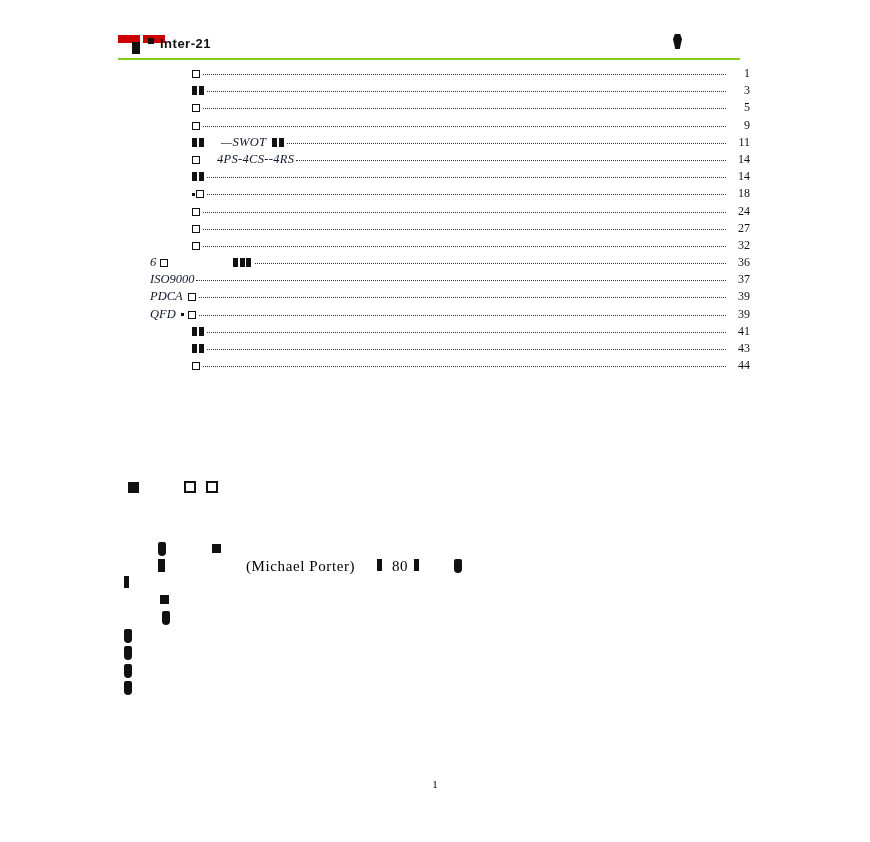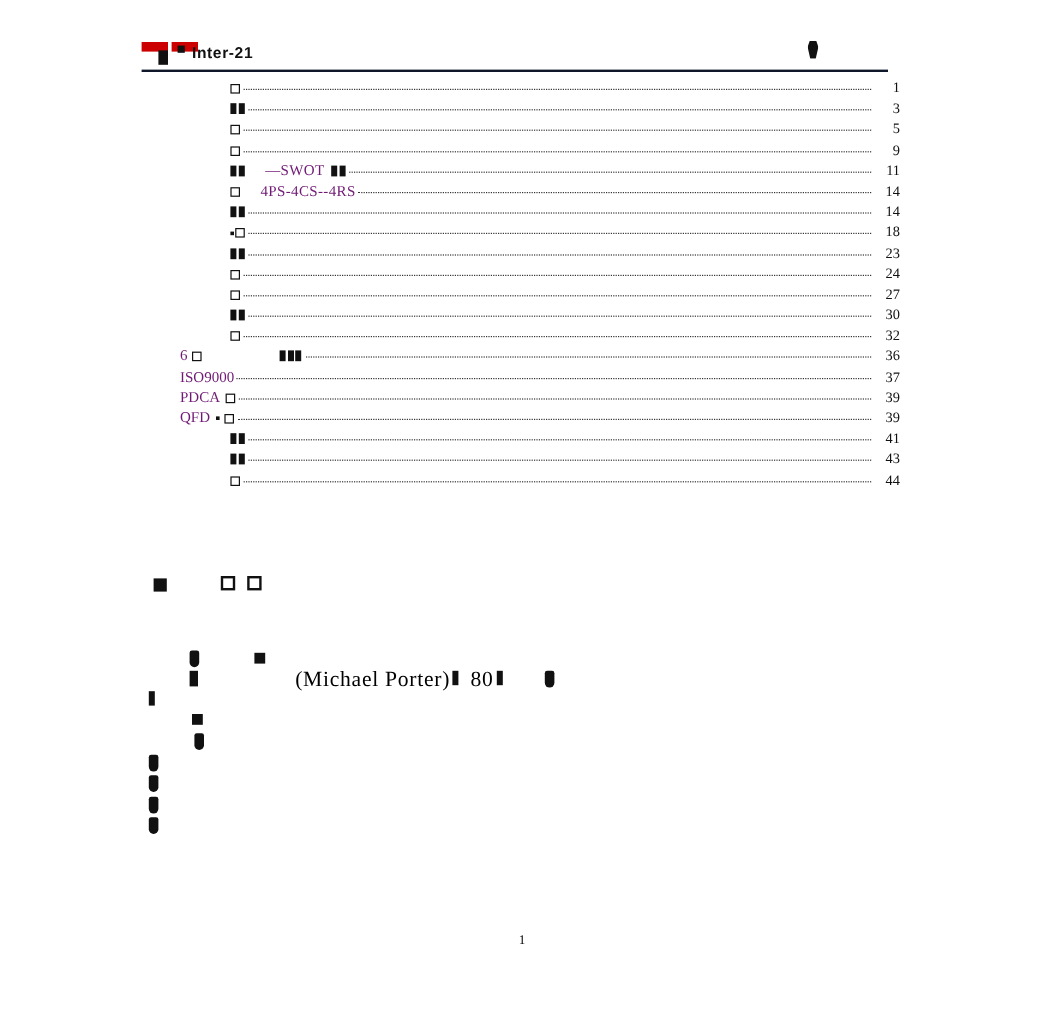--- a/index.html
+++ b/index.html
@@ -16,21 +16,21 @@
     overflow: hidden;
   }
 
   
   .header {
     position: absolute;
     left: 118px;
     top: 30px;
     width: 622px;
     height: 28px;
-    border-bottom: 2px solid #0f172a;
+    border-bottom: 2px solid #84cc16;
   }
   .logo-wrap {
     position: absolute;
     left: 0px;
     top: 0px;
     width: 120px;
     height: 26px;
   }
   .logo-bar-a {
     position: absolute;
@@ -95,22 +95,23 @@
     display: flex;
     align-items: baseline;
     height: 17.2px;
     font-size: 12px;
     white-space: nowrap;
   }
   .toc-label {
     display: inline-block;
     font-family: "Liberation Serif", serif;
     font-size: 12.5px;
-    color: #701a75;
+    color: #0f172a;
     flex: 0 0 auto;
+    font-style: italic;
   }
   .toc-dots {
     flex: 1 1 auto;
     overflow: hidden;
     margin: 0 2px;
     position: relative;
     top: -2px;
     border-bottom: 1px dotted #333;
     height: 9px;
   }
@@ -195,21 +196,21 @@
     display: inline-block;
     background: #111;
   }
   .mark.tall  { width: 7px;  height: 13px; }
   .mark.sqr   { width: 9px;  height: 9px; }
   .mark.thin  { width: 5px;  height: 12px; }
   .mark.blob  { width: 8px;  height: 14px; border-radius: 2px 2px 4px 4px; }
   .inline-latin {
     position: absolute;
     font-family: "Liberation Serif", serif;
-    font-size: 18px;
+    font-size: 15px;
     letter-spacing: 0.6px;
   }
 
   
   .page-number {
     position: absolute;
     left: 0;
     right: 0;
     top: 778px;
     text-align: center;
@@ -276,44 +277,34 @@
   </div>
 
 
   <div class="toc-row">
     <span class="toc-label lead lead-ind-0"><span class="gbox" style="width:3px;height:3px;vertical-align:1px"></span><span class="gbox hollow"></span></span>
     <span class="toc-dots"></span>
     <span class="toc-page">18</span>
   </div>
 
 
-  <div class="toc-row">
-    <span class="toc-label lead lead-ind-0"><span class="gbox sm"></span><span class="gbox sm"></span></span>
-    <span class="toc-dots"></span>
-    <span class="toc-page">23</span>
-  </div>
 
   <div class="toc-row">
     <span class="toc-label lead lead-ind-0"><span class="gbox hollow"></span></span>
     <span class="toc-dots"></span>
     <span class="toc-page">24</span>
   </div>
 
   <div class="toc-row">
     <span class="toc-label lead lead-ind-0"><span class="gbox hollow"></span></span>
     <span class="toc-dots"></span>
     <span class="toc-page">27</span>
   </div>
 
 
-  <div class="toc-row">
-    <span class="toc-label lead lead-ind-0"><span class="gbox sm"></span><span class="gbox sm"></span></span>
-    <span class="toc-dots"></span>
-    <span class="toc-page">30</span>
-  </div>
 
   <div class="toc-row">
     <span class="toc-label lead lead-ind-0"><span class="gbox hollow"></span></span>
     <span class="toc-dots"></span>
     <span class="toc-page">32</span>
   </div>
 
 
   <div class="toc-row">
     <span class="toc-label lead lead-ind-3"><span>6</span><span class="gbox hollow" style="margin-left:4px"></span><span style="display:inline-block;width:64px"></span><span class="gbox sm"></span><span class="gbox sm"></span><span class="gbox sm"></span></span>

